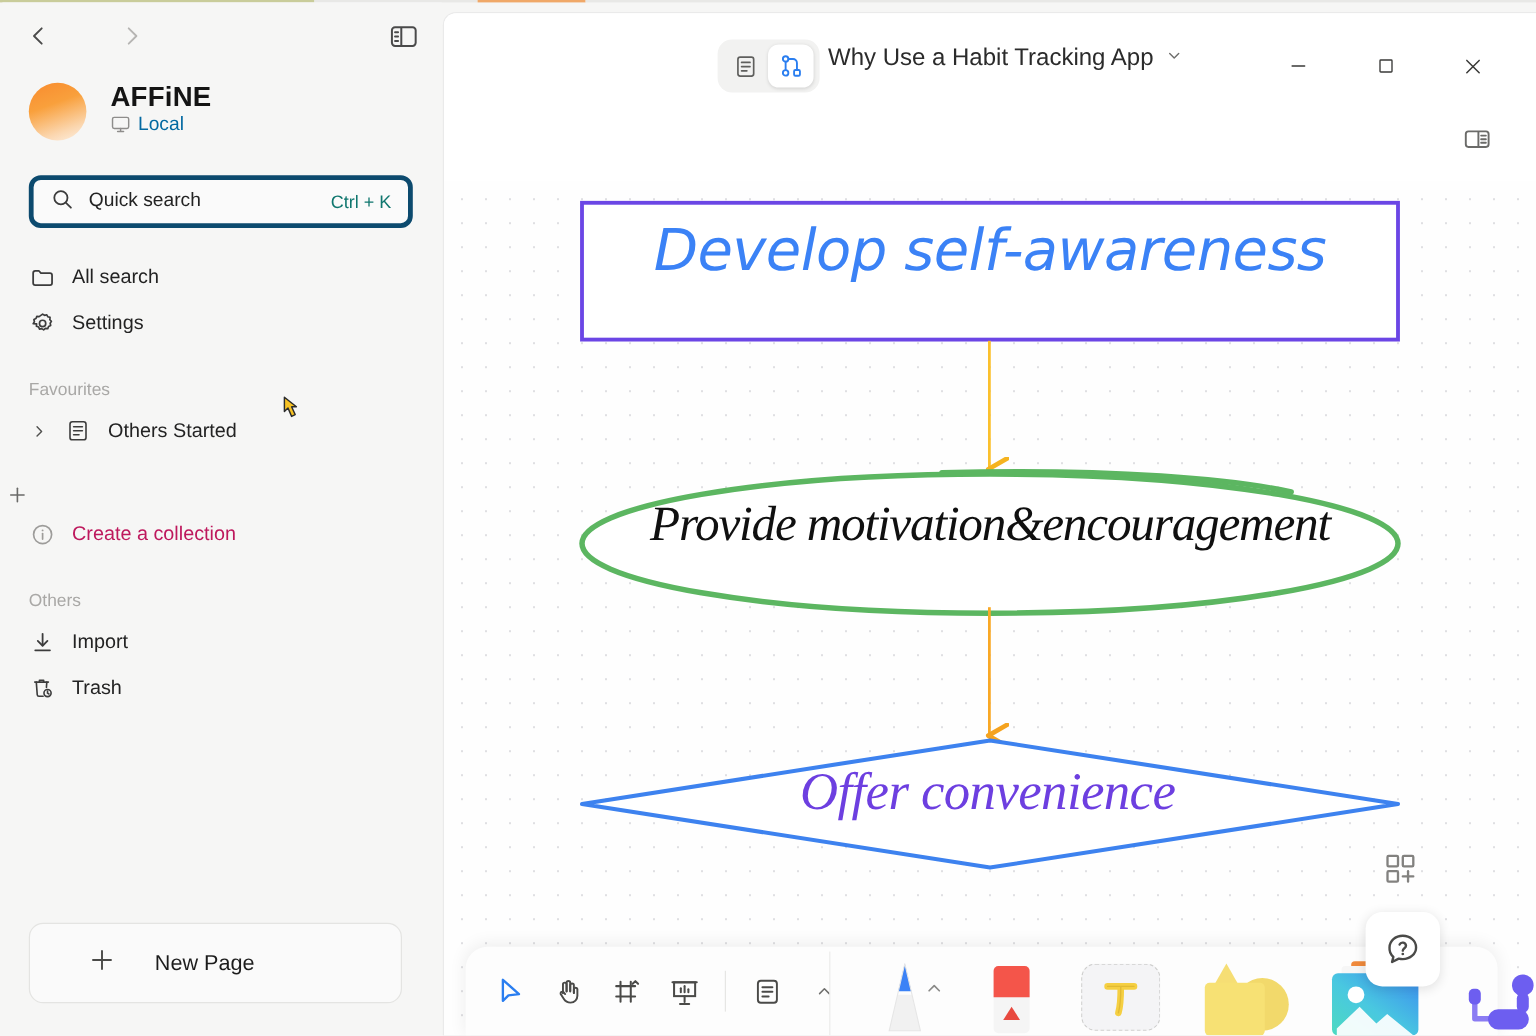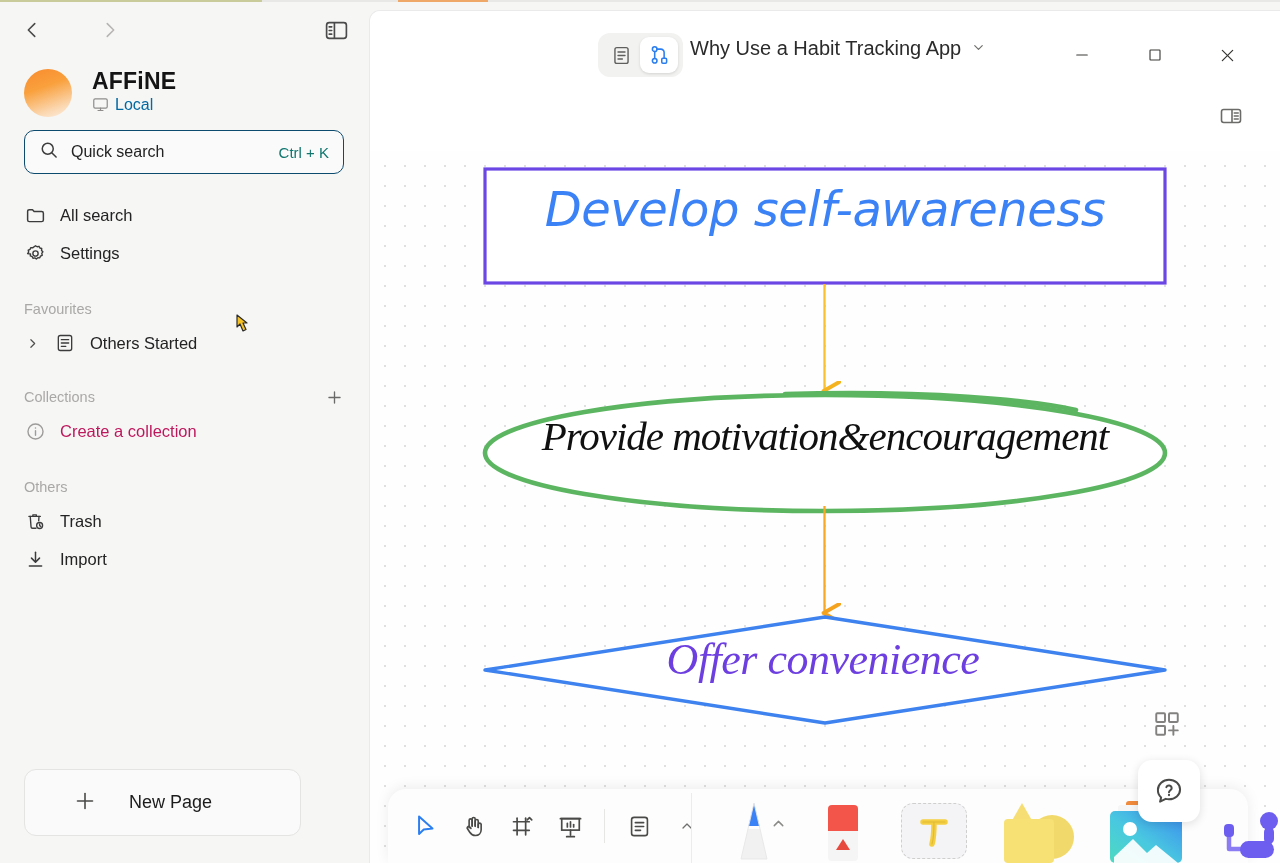--- a/index.html
+++ b/index.html
@@ -37,21 +37,21 @@
   .ws-avatar {
     width: 48px; height: 48px; border-radius: 50%;
     background: linear-gradient(160deg, #f98b2e 0%, #f9a03c 38%, #fbd7b0 78%, #fdf0e3 100%);
     flex: 0 0 auto;
   }
   .ws-texts { margin-left: 20px; }
   .ws-name { font-size: 23px; font-weight: 700; color: #141414; letter-spacing: .2px; line-height: 22px; }
   .ws-sub { display: flex; align-items: flex-start; gap: 6px; margin-top: 4px; font-size: 16px; color: #0369a1; }
 
   .search-box {
-    margin: 8px 24px 0 24px; height: 44px; border: 1px solid #0c4a6e;
+    margin: 24px 24px 0 24px; height: 44px; border: 4px solid #0c4a6e;
     border-radius: 10px; display: flex; align-items: center; padding: 0 14px;
     background: #fafafa; cursor: pointer;
   }
   .search-label { margin-left: 12px; font-size: 16px; color: #232323; flex: 1; }
   .search-kbd { font-size: 15px; color: #0f766e; }
 
   .sb-item {
     display: flex; align-items: center; gap: 14px;
     height: 38px; margin: 0 14px; padding: 0 10px; border-radius: 8px;
     font-size: 16.5px; color: #232323; cursor: pointer;
@@ -65,21 +65,21 @@
   .sb-group-row .sb-group-title { flex: 1; }
   .sb-plus { width: 28px; height: 28px; margin-right: 20px; display:flex; align-items:center; justify-content:center; cursor:pointer; }
 
   .sb-item.muted { color: #be185d; }
   .sb-item .chev { width: 16px; flex: 0 0 auto; display:flex; align-items:center; justify-content:center; }
 
   .getting-started { position: relative; }
   .hand-cursor { position: absolute; left: 221px; top: -10px; width: 20px; height: 24px; }
 
   .newpage-btn {
-    position: absolute; left: 24px; bottom: 27px; width: 277px; height: 67px;
+    position: absolute; left: 24px; bottom: 27px; width: 311px; height: 67px;
     border: 1px solid #e4e4e2; border-radius: 12px; background: #fafafa;
     display: flex; align-items: center; cursor: pointer;
   }
   .newpage-btn .plus { margin-left: 48px; }
   .newpage-btn .lbl { margin-left: 32px; font-size: 18px; color: #1c1c1c; }
 
   
   .main {
     position: absolute; left: 370px; top: 11px; width: 910px; height: 852px;
     background: #ffffff; border-top-left-radius: 10px; overflow: hidden;
@@ -273,21 +273,20 @@
       <span>Others Started</span>
       <span class="hand-cursor">
         <svg width="20" height="25" viewBox="0 0 20 25">
             <path d="M2 1 L2 13 L5 10 L8 17 L11 15.5 L8 9 L12 9 Z" fill="#f7c223" stroke="#2b2b2b" stroke-width="1.2" stroke-linejoin="round"></path>
           </svg>
       </span>
     </div>
 
     <div style="height:20px"></div>
     <div class="sb-group-row">
-      <div class="sb-group-title">Collections</div>
       <div class="sb-plus">
         <svg width="19" height="19" viewBox="0 0 24 24" fill="none" stroke="#6a6a68" stroke-width="1.7" stroke-linecap="round">
             <line x1="12" y1="5" x2="12" y2="19"></line>
             <line x1="5" y1="12" x2="19" y2="12"></line>
           </svg>
       </div>
     </div>
 
     <div class="sb-item muted">
       <span class="ico">
@@ -295,44 +294,44 @@
             <circle cx="12" cy="12" r="8.6"></circle>
             <line x1="12" y1="11" x2="12" y2="16.3" stroke-linecap="round"></line>
             <circle cx="12" cy="8" r="0.9" fill="#9d9c9a" stroke="none"></circle>
           </svg>
       </span>
       <span>Create a collection</span>
     </div>
 
     <div style="height:22px"></div>
     <div class="sb-group-title">Others</div>
+
+    <div class="sb-item">
+      <span class="ico">
+        <svg width="21" height="21" viewBox="0 0 24 24" fill="none" stroke="#3c3c3c" stroke-width="1.7" stroke-linecap="round" stroke-linejoin="round">
+            <line x1="12" y1="3.6" x2="12" y2="14.6"></line>
+            <polyline points="7.4 10.4 12 15 16.6 10.4"></polyline>
+            <line x1="5" y1="19.4" x2="19" y2="19.4"></line>
+          </svg>
+      </span>
+      <span>Import</span>
+    </div>
 
     <div class="sb-item">
       <span class="ico">
         <svg width="21" height="21" viewBox="0 0 24 24" fill="none" stroke="#3c3c3c" stroke-width="1.55" stroke-linecap="round" stroke-linejoin="round">
             <path d="M4.5 6.2h13"></path>
             <path d="M9 6.2V4.4h4v1.8"></path>
             <path d="M6 6.2l.9 12a1.6 1.6 0 0 0 1.6 1.5h4"></path>
             <path d="M16 6.2l-.35 5"></path>
             <circle cx="16.7" cy="16.6" r="3.4"></circle>
             <path d="M16.7 14.8v1.9l1.3.8"></path>
           </svg>
       </span>
       <span>Trash</span>
-    </div>
-
-    <div class="sb-item">
-      <span class="ico">
-        <svg width="21" height="21" viewBox="0 0 24 24" fill="none" stroke="#3c3c3c" stroke-width="1.7" stroke-linecap="round" stroke-linejoin="round">
-            <line x1="12" y1="3.6" x2="12" y2="14.6"></line>
-            <polyline points="7.4 10.4 12 15 16.6 10.4"></polyline>
-            <line x1="5" y1="19.4" x2="19" y2="19.4"></line>
-          </svg>
-      </span>
-      <span>Import</span>
     </div>
 
     <div class="newpage-btn">
       <span class="plus">
         <svg width="24" height="24" viewBox="0 0 24 24" fill="none" stroke="#4a4a48" stroke-width="1.6" stroke-linecap="round">
             <line x1="12" y1="4.5" x2="12" y2="19.5"></line>
             <line x1="4.5" y1="12" x2="19.5" y2="12"></line>
           </svg>
       </span>
       <span class="lbl">New Page</span>

